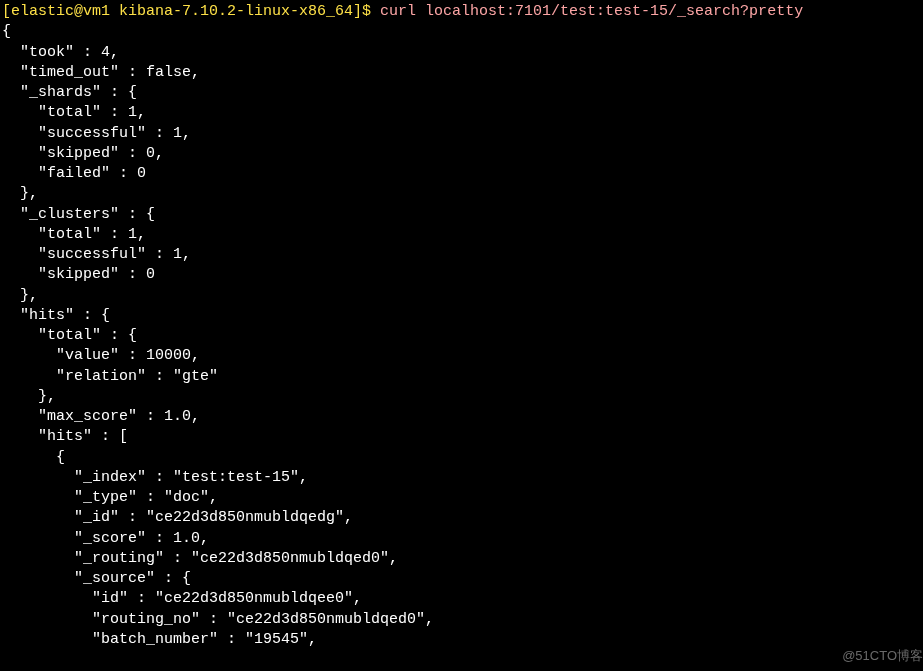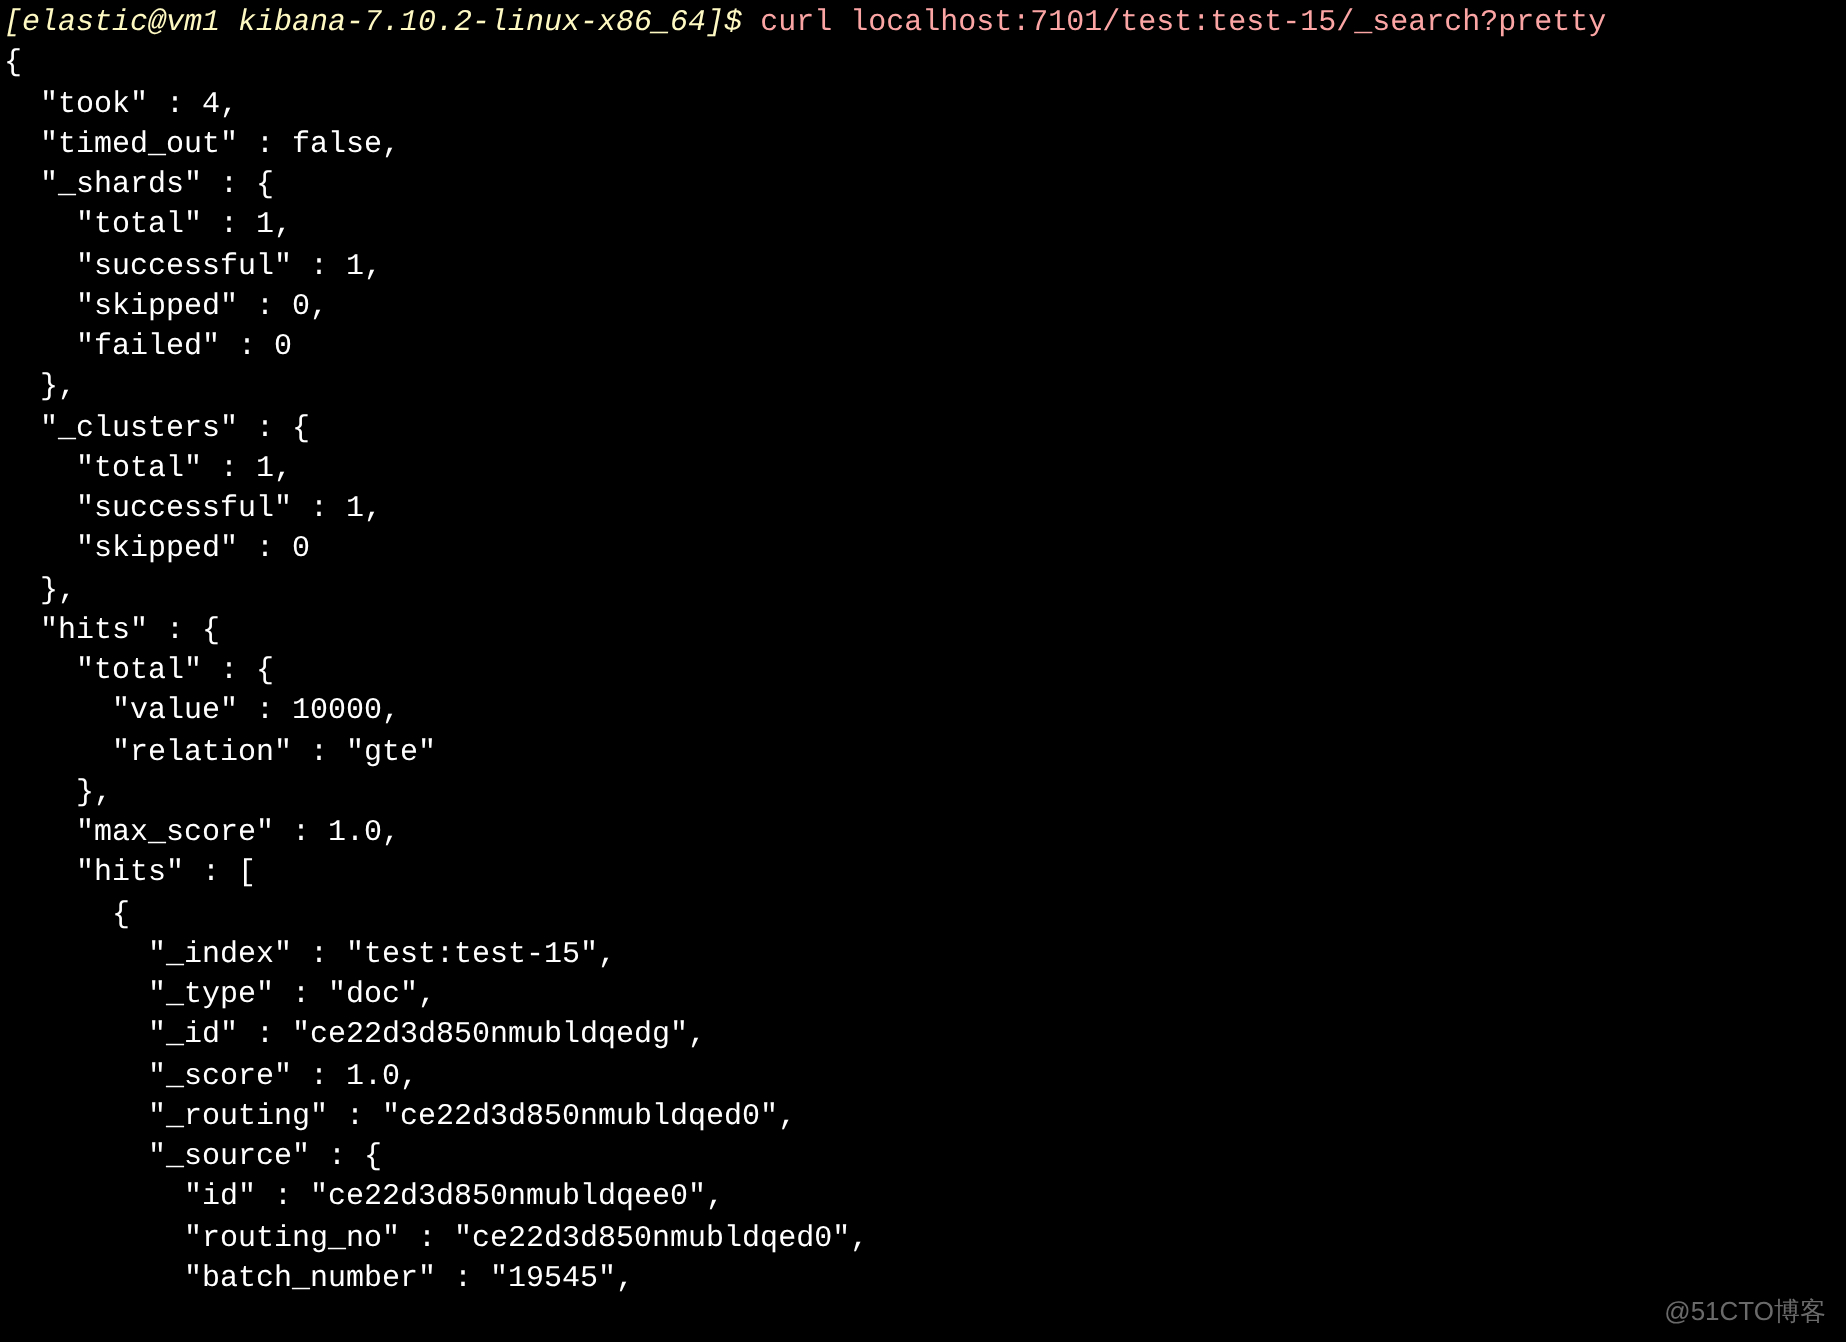--- a/index.html
+++ b/index.html
@@ -13,30 +13,29 @@
     width: 923px;
     height: 671px;
     overflow: hidden;
     position: relative;
   }
   .terminal {
     white-space: pre;
     padding: 2px 0 0 2px;
   }
   .prompt-user {
-    color: #fef9c3;
-    font-style: italic;
+    color: #fde047;
   }
   .command {
     color: #fca5a5;
   }
   .watermark {
     position: absolute;
     bottom: 6px;
-    right: 10px;
+    right: 0;
     color: #6a6a6a;
     font-size: 13px;
     font-family: sans-serif;
   }
 </style>
 </head>
 <body>
 
 <div class="terminal"><span class="prompt-user">[elastic@vm1 kibana-7.10.2-linux-x86_64]$ </span><span class="command">curl localhost:7101/test:test-15/_search?pretty</span>
 <span>{</span>

